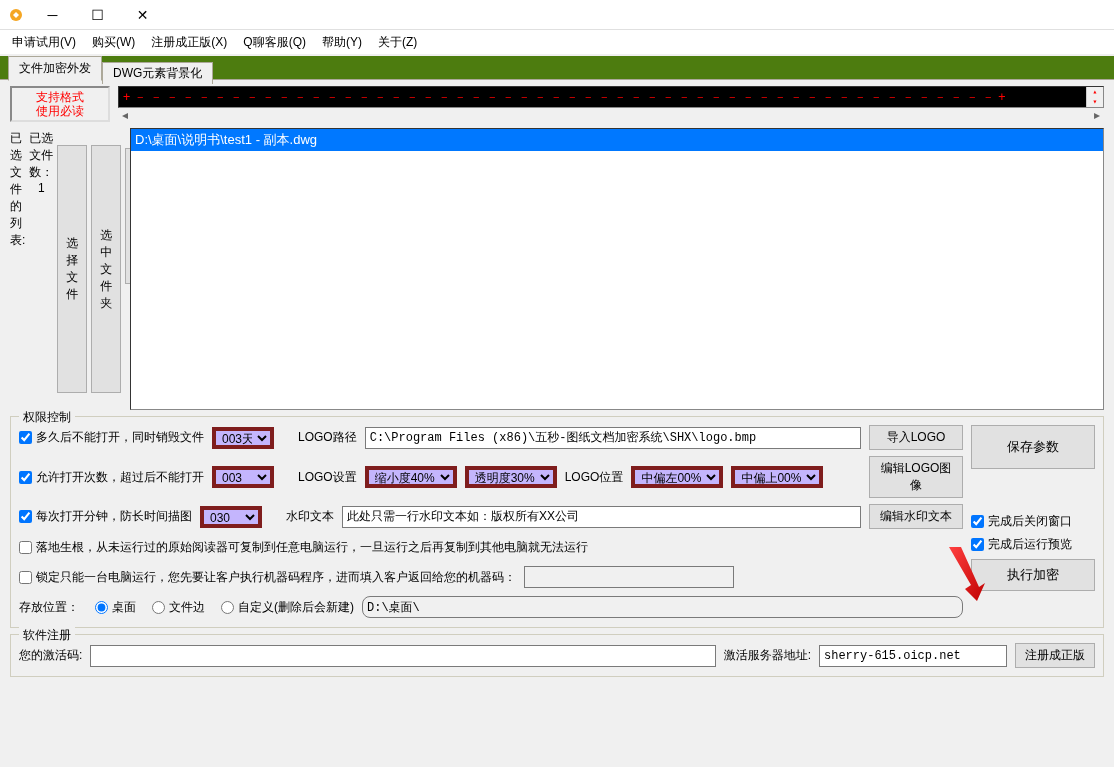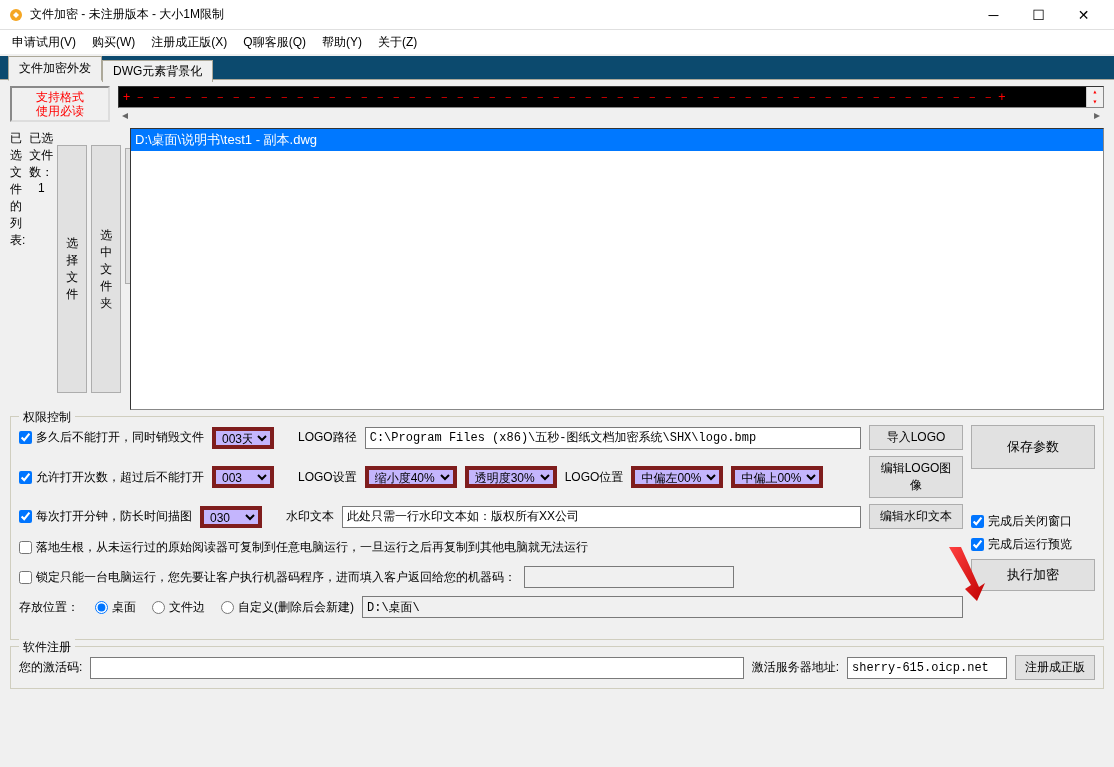--- a/index.html
+++ b/index.html
@@ -10,21 +10,21 @@
 .titlebar .icon { width: 16px; height: 16px; margin-right: 6px; }
 .titlebar .title { flex: 1; font-size: 12px; }
 .winbtns { display: flex; }
 .winbtn { width: 45px; height: 30px; display: flex; align-items: center; justify-content: center; font-family: sans-serif; font-size: 14px; cursor: pointer; }
 
 
 .menubar { height: 24px; background: #fff; display: flex; align-items: center; padding: 0 4px; }
 .menuitem { padding: 3px 8px; cursor: pointer; }
 
 
-.tabsbar { height: 24px; display: flex; align-items: center; padding: 0 8px; background: #0c4a6e; border-bottom: 1px solid #aca899; margin-top: 2px; }
+.tabsbar { height: 24px; display: flex; align-items: flex-start; padding: 0 8px; background: #4d7c0f; border-bottom: 1px solid #aca899; margin-top: 2px; }
 .tab { padding: 3px 10px; border: 1px solid #aca899; background: #f0f0f0; position: relative; border-bottom: none; margin-bottom: -1px; }
 .tab.active { background: #f0f0f0; border-bottom: 1px solid #f0f0f0; }
 .tab:not(.active) { margin-top: 6px; padding-top: 2px; padding-bottom: 2px; }
 
 
 .content { padding: 6px 10px; }
 
 
 .toprow { display: flex; gap: 8px; margin-bottom: 6px; }
 .redbtn { width: 100px; height: 36px; border: 2px inset #ddd; display: flex; flex-direction: column; justify-content: center; align-items: center; color: #f00; font-size: 12px; cursor: pointer; background: #f0f0f0; line-height: 14px; }
@@ -82,21 +82,20 @@
 </head>
 <body>
 
 <div class="titlebar">
   <span class="icon">
     <svg width="16" height="16" viewBox="0 0 16 16">
         <circle cx="8" cy="8" r="6" fill="#f5a623"></circle>
         <path d="M5 8 L8 5 L11 8 L8 11 Z" fill="#fff"></path>
       </svg>
   </span>
-  <span class="title">文件加密 - 未注册版本 - 大小1M限制</span>
   <div class="winbtns">
     <div class="winbtn">─</div>
     <div class="winbtn">☐</div>
     <div class="winbtn close">✕</div>
   </div>
 </div>
 
 <div class="menubar">
   <div class="menuitem">申请试用(V)</div>
   <div class="menuitem">购买(W)</div>
@@ -214,35 +213,35 @@
         </div>
 
         <div class="permrow">
           <label class="chklabel">
             <input type="checkbox" class="chk" style="">
             <span>锁定只能一台电脑运行，您先要让客户执行机器码程序，进而填入客户返回给您的机器码：</span>
           </label>
           <input class="textinput readonly" style="width: 210px;" readonly="">
         </div>
 
-        <div class="permrow" style="margin-bottom:12px">
+        <div class="permrow" style="margin-bottom:0">
           <span class="lbl">存放位置：</span>
           <label class="chklabel">
               <input type="radio" name="loc" class="radio" checked="" style="">
               <span>桌面</span>
             </label>
           <label class="chklabel">
               <input type="radio" name="loc" class="radio" style="">
               <span>文件边</span>
             </label>
           <label class="chklabel">
               <input type="radio" name="loc" class="radio" style="">
               <span>自定义(删除后会新建)</span>
             </label>
-          <input class="textinput mono readonly" style="flex: 1 1 0%;" readonly="" value="D:\桌面\">
+          <input class="textinput mono readonly" style="flex: 1 1 0%; border-radius: 8px;" readonly="" value="D:\桌面\">
         </div>
 
       </div>
 
       <div class="rightcol">
         <button class="bigbtn">保存参数</button>
         <div style="height:32px"></div>
         <label class="chklabel">
           <input type="checkbox" class="chk" checked="" style="">
           <span>完成后关闭窗口</span>
@@ -266,18 +265,18 @@
       </div>
     </div>
   </div>
 
   <div class="fieldset">
     <div class="legend">软件注册</div>
     <div class="permrow" style="margin-bottom:0">
       <span class="lbl">您的激活码:</span>
       <input class="textinput" style="flex: 1 1 0%;">
       <span class="lbl">激活服务器地址:</span>
-      <input class="textinput mono" style="width: 160px;" value="sherry-615.oicp.net">
+      <input class="textinput mono" style="width: 188px;" value="sherry-615.oicp.net">
       <button class="btn" style="width:80px">注册成正版</button>
     </div>
   </div>
 
 </div>
 
 </body></html>

